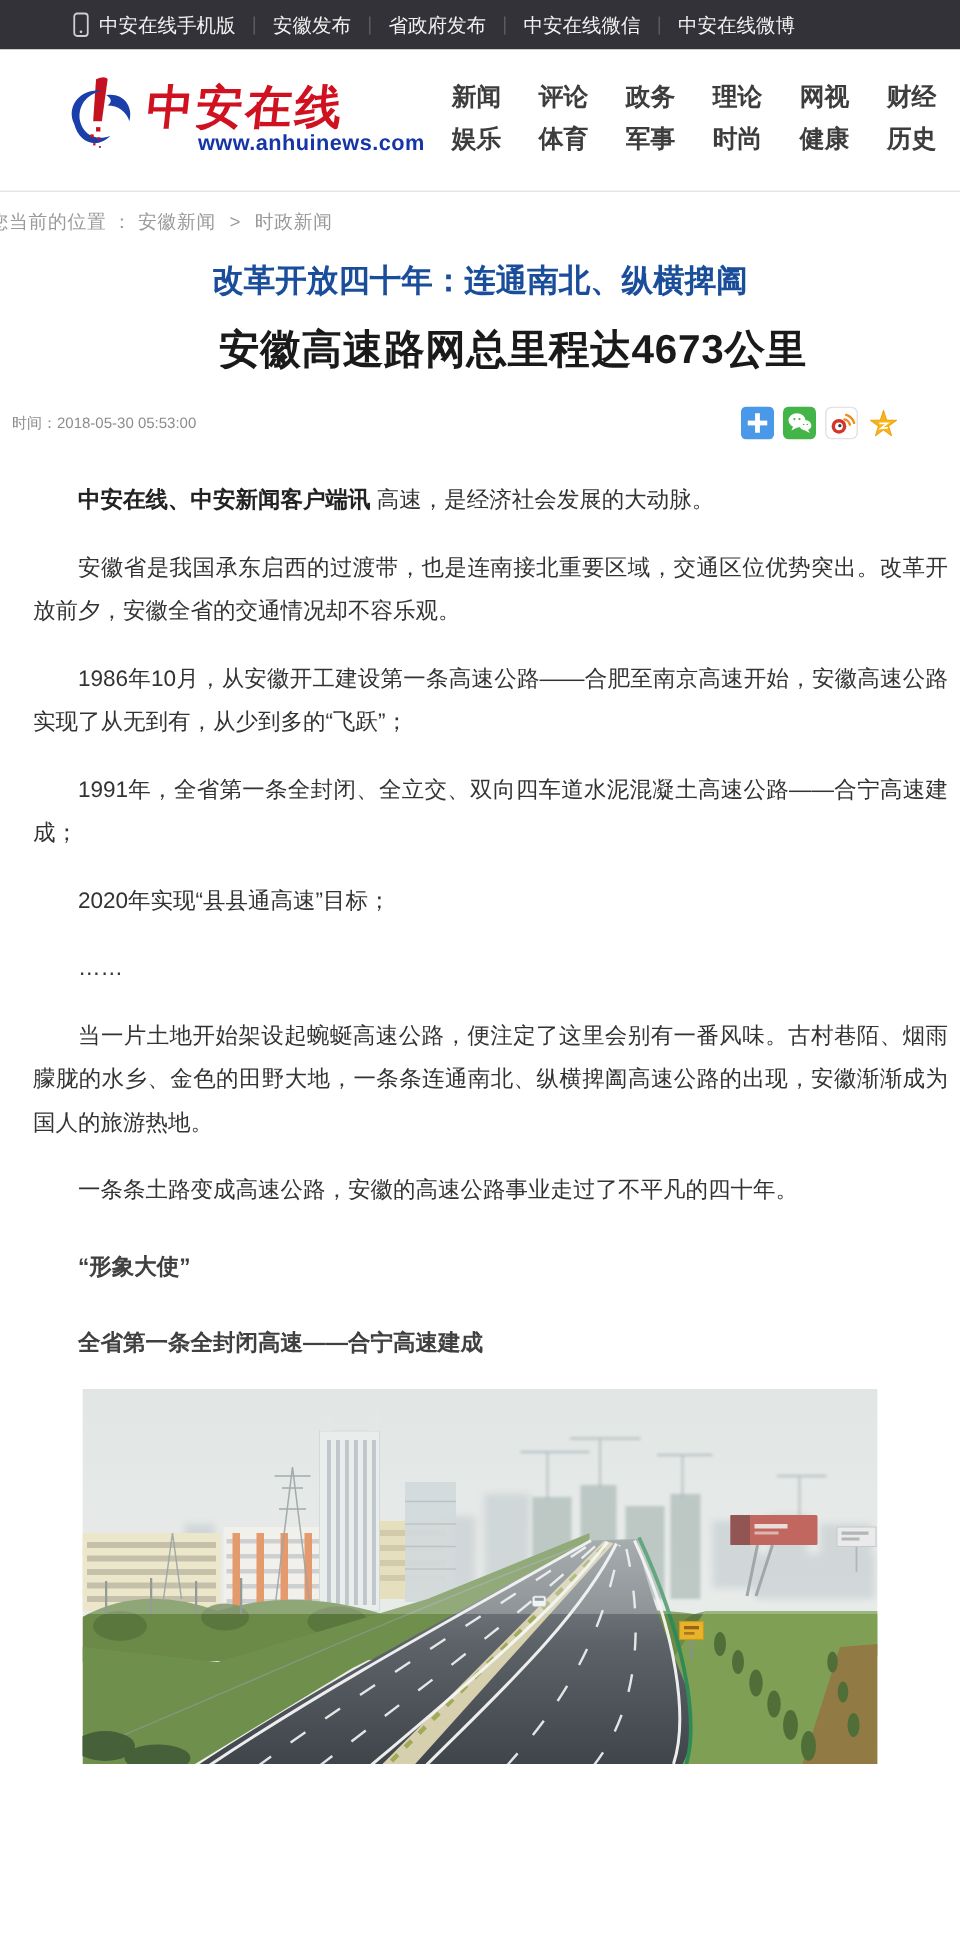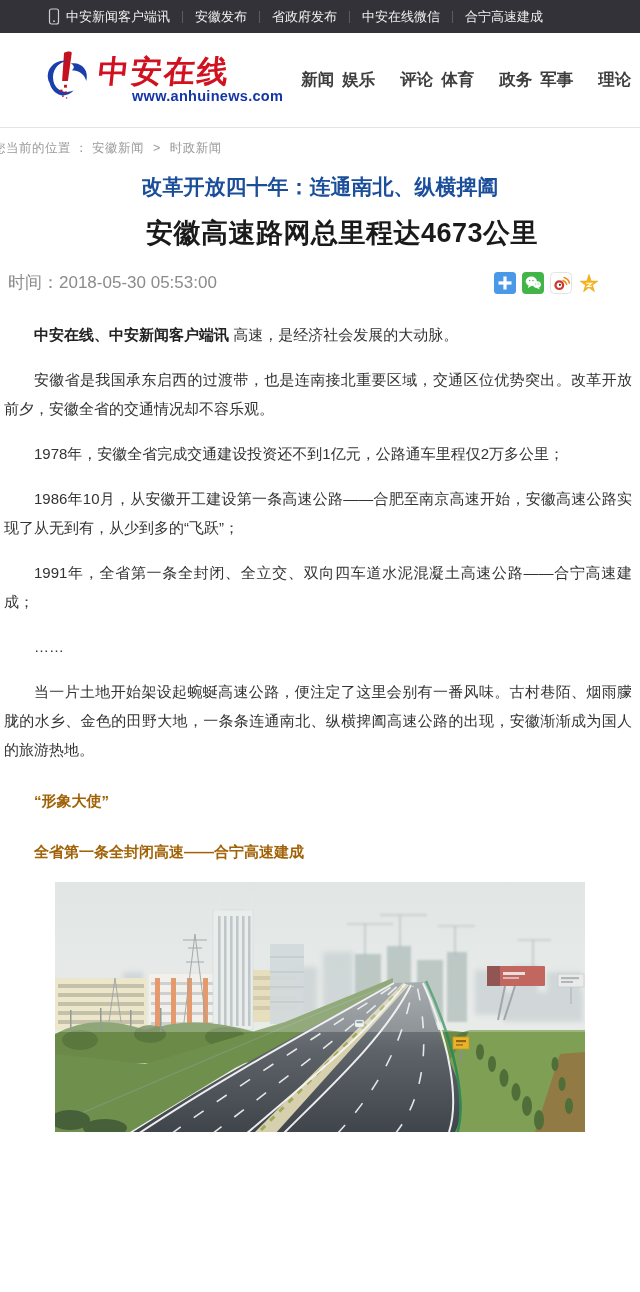--- a/index.html
+++ b/index.html
@@ -30,79 +30,79 @@
   .logo-text{margin-left:4px;}
   .logo-title{
     font-family:"Liberation Serif","DejaVu Serif",serif;
     font-size:31px;font-weight:bold;color:#cf1120;
     transform:skewX(-6deg);letter-spacing:2px;line-height:1;
   }
   .logo-url{
     font-size:14.5px;font-weight:bold;color:#1535a8;letter-spacing:.3px;margin-top:1px;margin-left:34px;
   }
   .nav{display:flex;gap:25px;margin-left:18px;flex:0 0 auto;}
-  .nav-col{display:flex;flex-direction:row;gap:8px;}
+  .nav-col{display:flex;flex-direction:column;gap:8px;}
   .nav-item{font-size:16.5px;font-weight:bold;color:#3d3d3d;cursor:pointer;line-height:1.2;}
 
   
   .breadcrumb{
     margin:12px 0 0 -7px;font-size:12.5px;color:#9a9a9a;letter-spacing:.5px;
   }
   .breadcrumb a{color:#9a9a9a;text-decoration:none;cursor:pointer;}
   .bc-sep{margin:0 5px;}
 
   
   .subtitle{
     margin-top:16px;text-align:center;font-size:21px;font-weight:bold;color:#1b4e9a;
   }
   .title{
     margin-top:14px;text-align:center;font-size:27px;font-weight:bold;color:#1a1a1a;
     letter-spacing:.5px;
   }
   .meta-row{
     margin:20px 8px 0 8px;display:flex;align-items:center;justify-content:space-between;
   }
-  .time{font-size:17px;color:#8b8b8b;}
+  .time{font-size:10px;color:#8b8b8b;}
   .share{display:flex;gap:6px;margin-right:32px;}
   .share-btn{width:22px;height:22px;cursor:pointer;display:inline-flex;}
 
   
-  .article-body{padding:26px 8px 0 4px;}
+  .article-body{padding:26px 8px 0 4px;margin-left:18px;}
   .para{
     margin:0 0 16px 0;font-size:15px;line-height:29px;color:#333;
     text-indent:2em;text-align:justify;
   }
   .para .lead{color:#222;}
-  .bold-para{font-weight:bold;color:#a16207;margin-top:22px;}
+  .bold-para{font-weight:bold;color:#404040;margin-top:22px;}
 
   
   .photo-wrap{width:530px;margin:16px auto 0 auto;}
   .photo-wrap svg{display:block;}
 </style>
 </head>
 <body>
 
 <div class="page">
 
   <div class="topbar">
     <span class="phone-icon">
       <svg width="12" height="17" viewBox="0 0 12 17">
         <rect x="1.5" y="1" width="9" height="15" rx="2" fill="none" stroke="#cfcfcf" stroke-width="1.2"></rect>
         <circle cx="6" cy="13.2" r="0.9" fill="#cfcfcf"></circle>
       </svg>
     </span>
-    <a class="topbar-link">中安新闻客户端讯</a>
+    <a class="topbar-link">中安在线手机版</a>
     <span class="tsep"></span>
     <a class="topbar-link">安徽发布</a>
     <span class="tsep"></span>
     <a class="topbar-link">省政府发布</a>
     <span class="tsep"></span>
     <a class="topbar-link">中安在线微信</a>
     <span class="tsep"></span>
-    <a class="topbar-link">合宁高速建成</a>
+    <a class="topbar-link">中安在线微博</a>
   </div>
 
   <div class="header">
     <div class="logo">
       <span>
         <svg width="58" height="60" viewBox="0 0 60 60">
           <path d="M29,4 C33,2 36,2 37,4 L33,33 L27,33 Z" fill="#c41220"></path>
           <path d="M14,35 C8,23 18,10 33,12 C22,14 16,23 18,33 C20,42 29,47 39,43 C29,53 17,47 14,35 Z" fill="#1b3faa"></path>
           <path d="M36,15 C47,13 55,22 52,33 C50,26 44,22 37,22 C40,20 40,17 36,15 Z" fill="#1b3faa"></path>
           <rect x="29" y="37" width="3" height="3" fill="#c41220"></rect>
@@ -198,25 +198,26 @@
           <polygon points="11,2.5 13.1,9.1 19.8,9.2 14.4,13.1 16.4,19.6 11,15.6 5.6,19.6 7.6,13.1 2.2,9.2 8.9,9.1" fill="#f9b416" stroke="#e89b0a" stroke-width="0.6"></polygon>
           <path d="M8.2,11.2 L13.6,11.2 L9.2,14.6 L14,14.2" fill="none" stroke="#fff" stroke-width="1.1"></path>
         </svg>
       </span>
     </span>
   </div>
 
   <div class="article-body">
     <p class="para"><b class="lead">中安在线、中安新闻客户端讯</b><span> 高速，是经济社会发展的大动脉。</span></p>
     <p class="para"><span>安徽省是我国承东启西的过渡带，也是连南接北重要区域，交通区位优势突出。改革开放前夕，安徽全省的交通情况却不容乐观。</span></p>
-    <p class="para"><span>1978年，安徽全省完成交通建设投资还不到1亿元，公路通车里程仅2万多公里；</span></p>
     <p class="para"><span>1986年10月，从安徽开工建设第一条高速公路——合肥至南京高速开始，安徽高速公路实现了从无到有，从少到多的“飞跃”；</span></p>
     <p class="para"><span>1991年，全省第一条全封闭、全立交、双向四车道水泥混凝土高速公路——合宁高速建成；</span></p>
+    <p class="para"><span>2020年实现“县县通高速”目标；</span></p>
     <p class="para"><span>……</span></p>
     <p class="para"><span>当一片土地开始架设起蜿蜒高速公路，便注定了这里会别有一番风味。古村巷陌、烟雨朦胧的水乡、金色的田野大地，一条条连通南北、纵横捭阖高速公路的出现，安徽渐渐成为国人的旅游热地。</span></p>
+    <p class="para"><span>一条条土路变成高速公路，安徽的高速公路事业走过了不平凡的四十年。</span></p>
     <p class="para bold-para"><span>“形象大使”</span></p>
     <p class="para bold-para"><span>全省第一条全封闭高速——合宁高速建成</span></p>
   </div>
 
   <div class="photo-wrap">
     <svg width="530" height="250" viewBox="0 0 530 250">
       <defs>
         <linearGradient id="sky" x1="0" y1="0" x2="0" y2="1">
           <stop offset="0" stop-color="#dde2e0"></stop>
             <stop offset="1" stop-color="#eef0ec"></stop>

